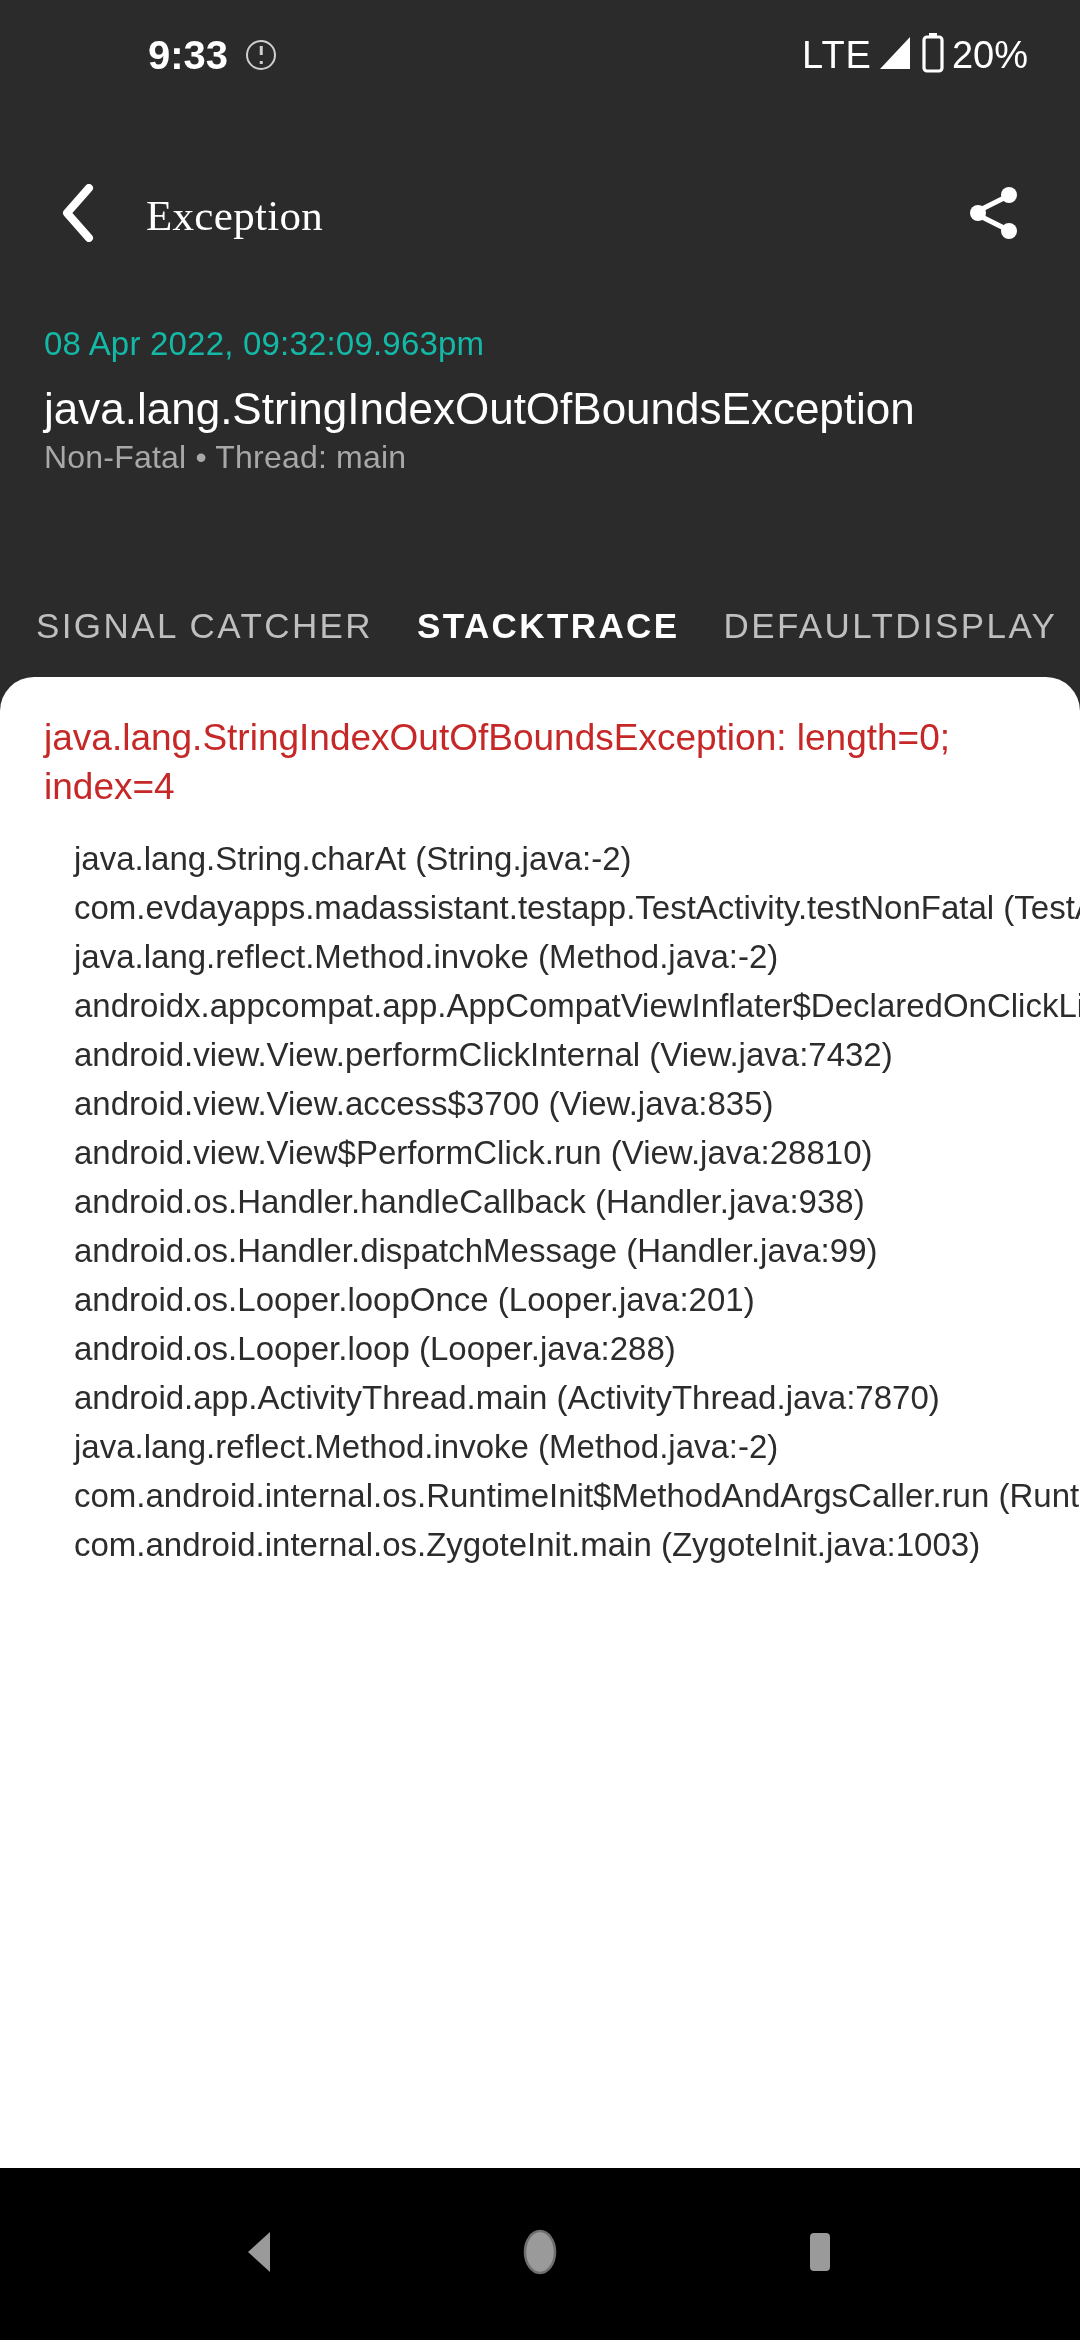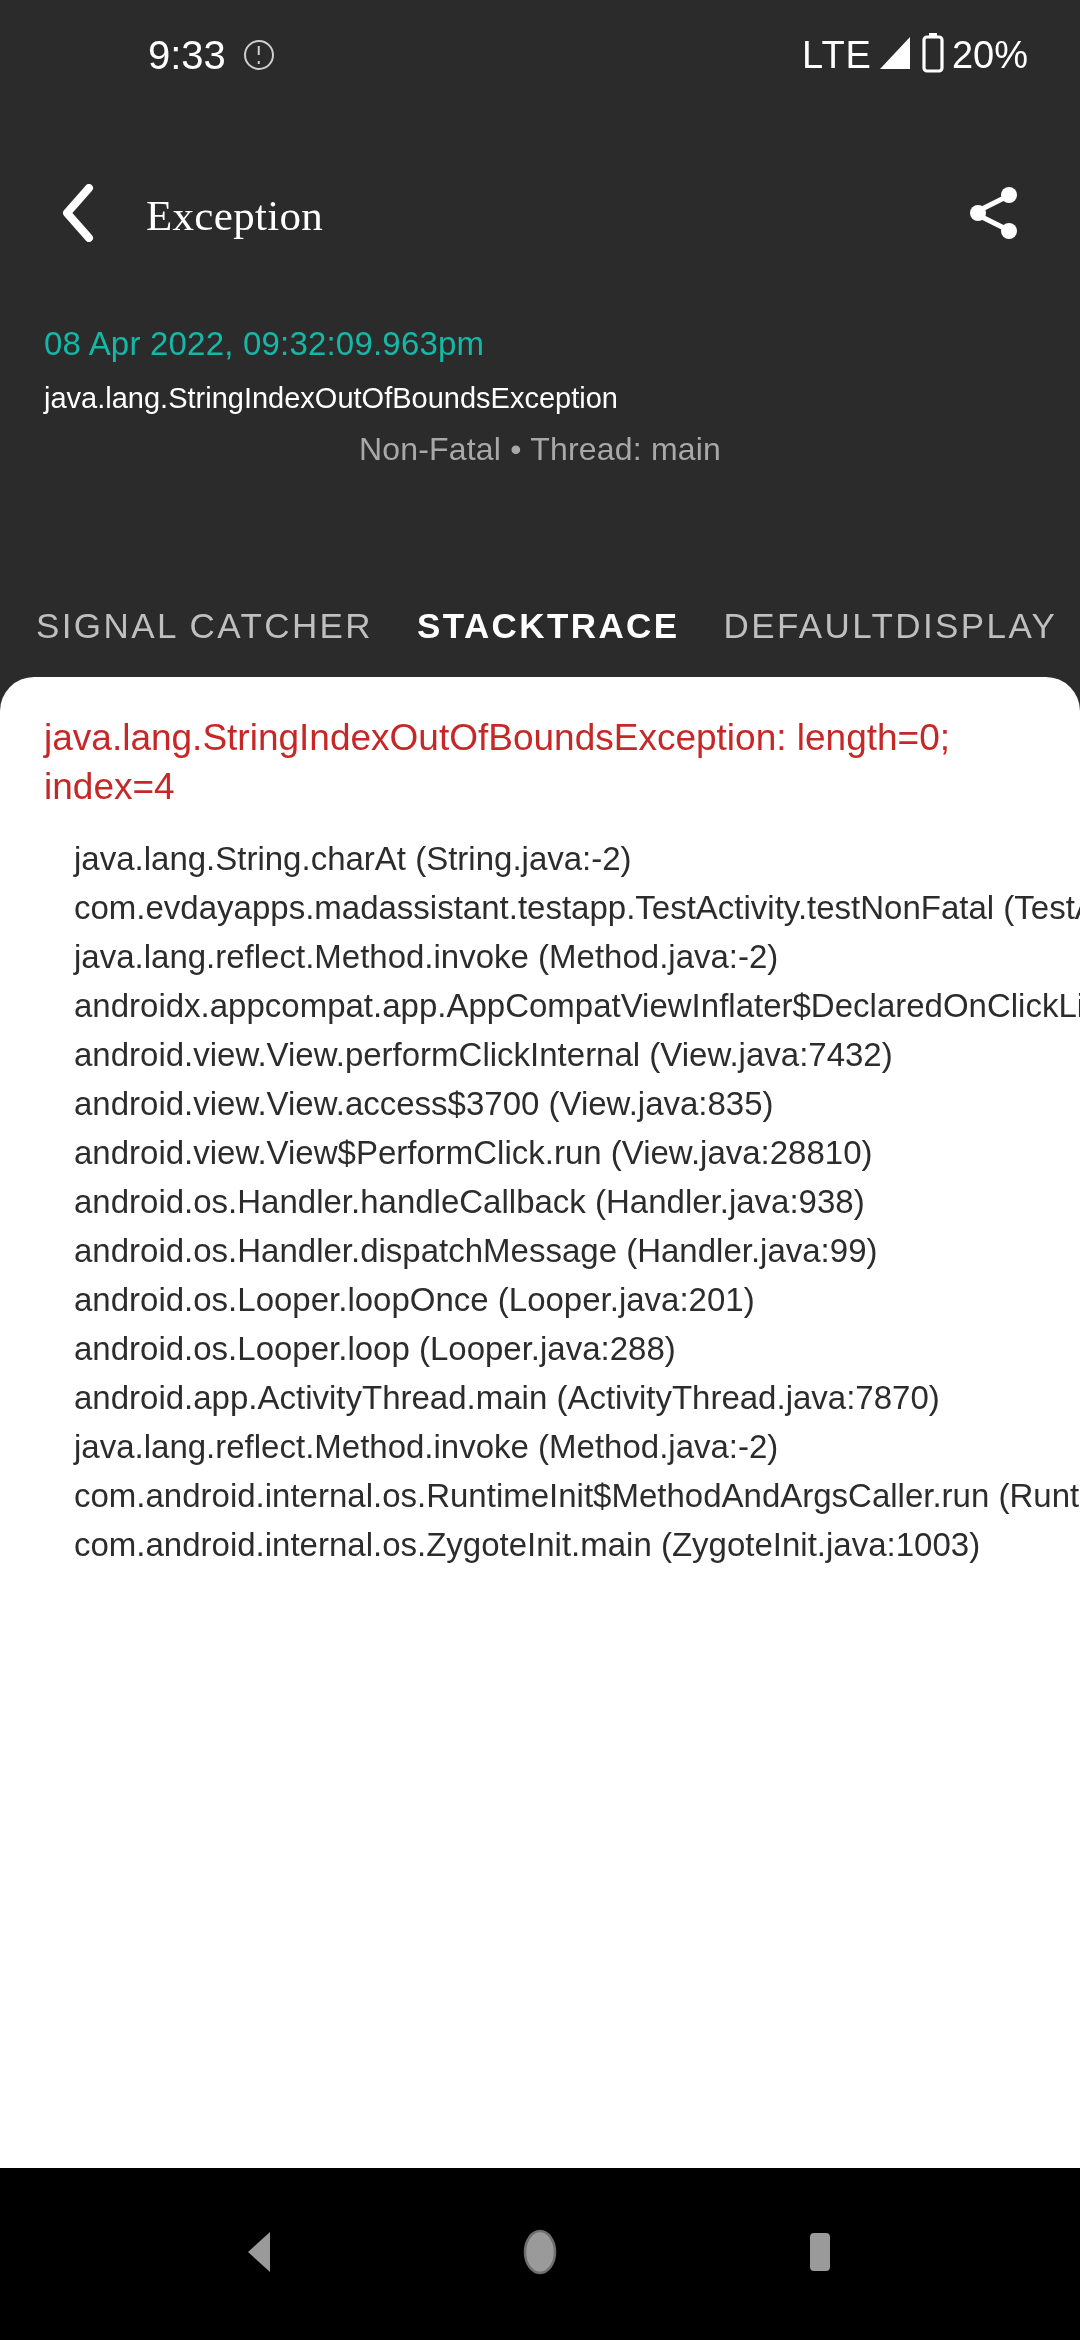--- a/index.html
+++ b/index.html
@@ -33,21 +33,21 @@
   }
   .status-left {
     display: flex;
     align-items: center;
     gap: 18px;
     padding-left: 148px;
   }
   .status-time {
     color: #ffffff;
     font-size: 40px;
-    font-weight: normal;
+    font-weight: bold;
     letter-spacing: 0px;
     line-height: 1;
   }
   .status-right {
     display: flex;
     align-items: center;
     gap: 4px;
   }
   .status-lte {
     color: #ffffff;
@@ -136,33 +136,32 @@
     right: 44px;
   }
   .hdr-time {
     color: #14b8a6;
     font-size: 33px;
     line-height: 1.35;
     letter-spacing: 0.2px;
   }
   .hdr-title {
     color: #ffffff;
-    font-size: 29px;
+    font-size: 44px;
     line-height: 1.3;
     margin-top: 13px;
     letter-spacing: 0px;
     white-space: nowrap;
   }
   .hdr-sub {
     color: #a8a8a8;
     font-size: 32px;
     line-height: 1.3;
-    margin-top: 12px;
+    margin-top: 0;
     letter-spacing: 0.2px;
-    text-align: center;
   }
 
   
   .tabs {
     position: absolute;
     top: 578px;
     left: 0;
     right: 0;
     height: 96px;
     display: flex;

